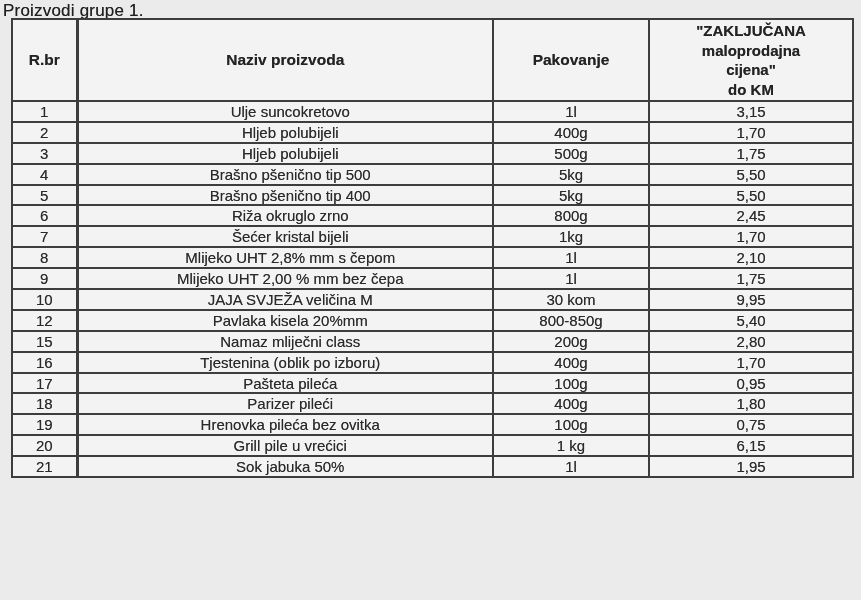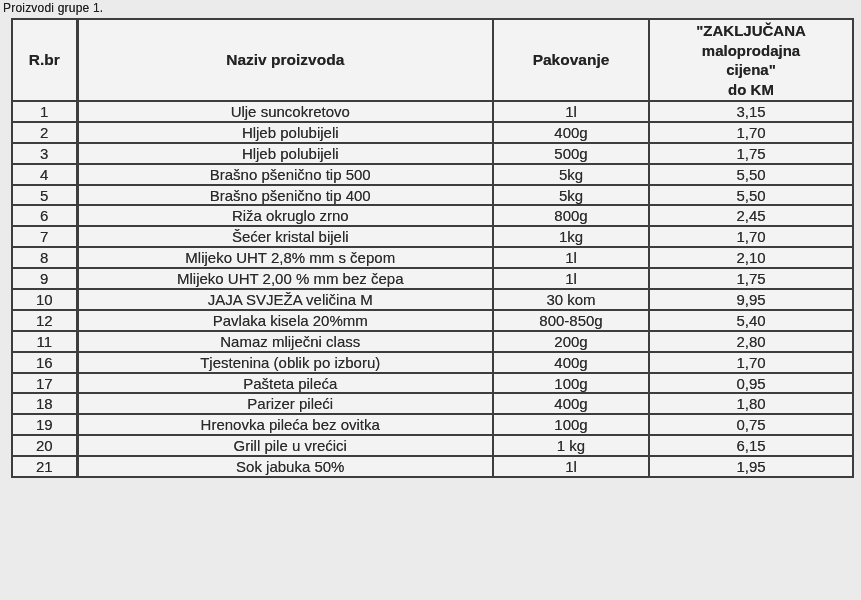--- a/index.html
+++ b/index.html
@@ -17,21 +17,21 @@
   }
   .page {
     position: absolute;
     inset: 0;
     filter: blur(0.3px);
   }
   .doc-title {
     position: absolute;
     left: 3px;
     top: 1px;
-    font-size: 12px;
+    font-size: 17px;
     font-weight: 400;
     letter-spacing: 0.2px;
     color: #202020;
     text-shadow: 0 0 0.6px rgba(30,30,30,0.65);
   }
   table.products {
     position: absolute;
     left: 11px;
     top: 18px;
     width: 841px;
@@ -161,21 +161,21 @@
           <td class="pack">30 kom</td>
           <td class="price">9,95</td>
         </tr>
         <tr>
           <td class="num">12</td>
           <td class="name">Pavlaka kisela 20%mm</td>
           <td class="pack">800-850g</td>
           <td class="price">5,40</td>
         </tr>
         <tr>
-          <td class="num">11</td>
+          <td class="num">15</td>
           <td class="name">Namaz mliječni class</td>
           <td class="pack">200g</td>
           <td class="price">2,80</td>
         </tr>
         <tr>
           <td class="num">16</td>
           <td class="name">Tjestenina (oblik po izboru)</td>
           <td class="pack">400g</td>
           <td class="price">1,70</td>
         </tr>

